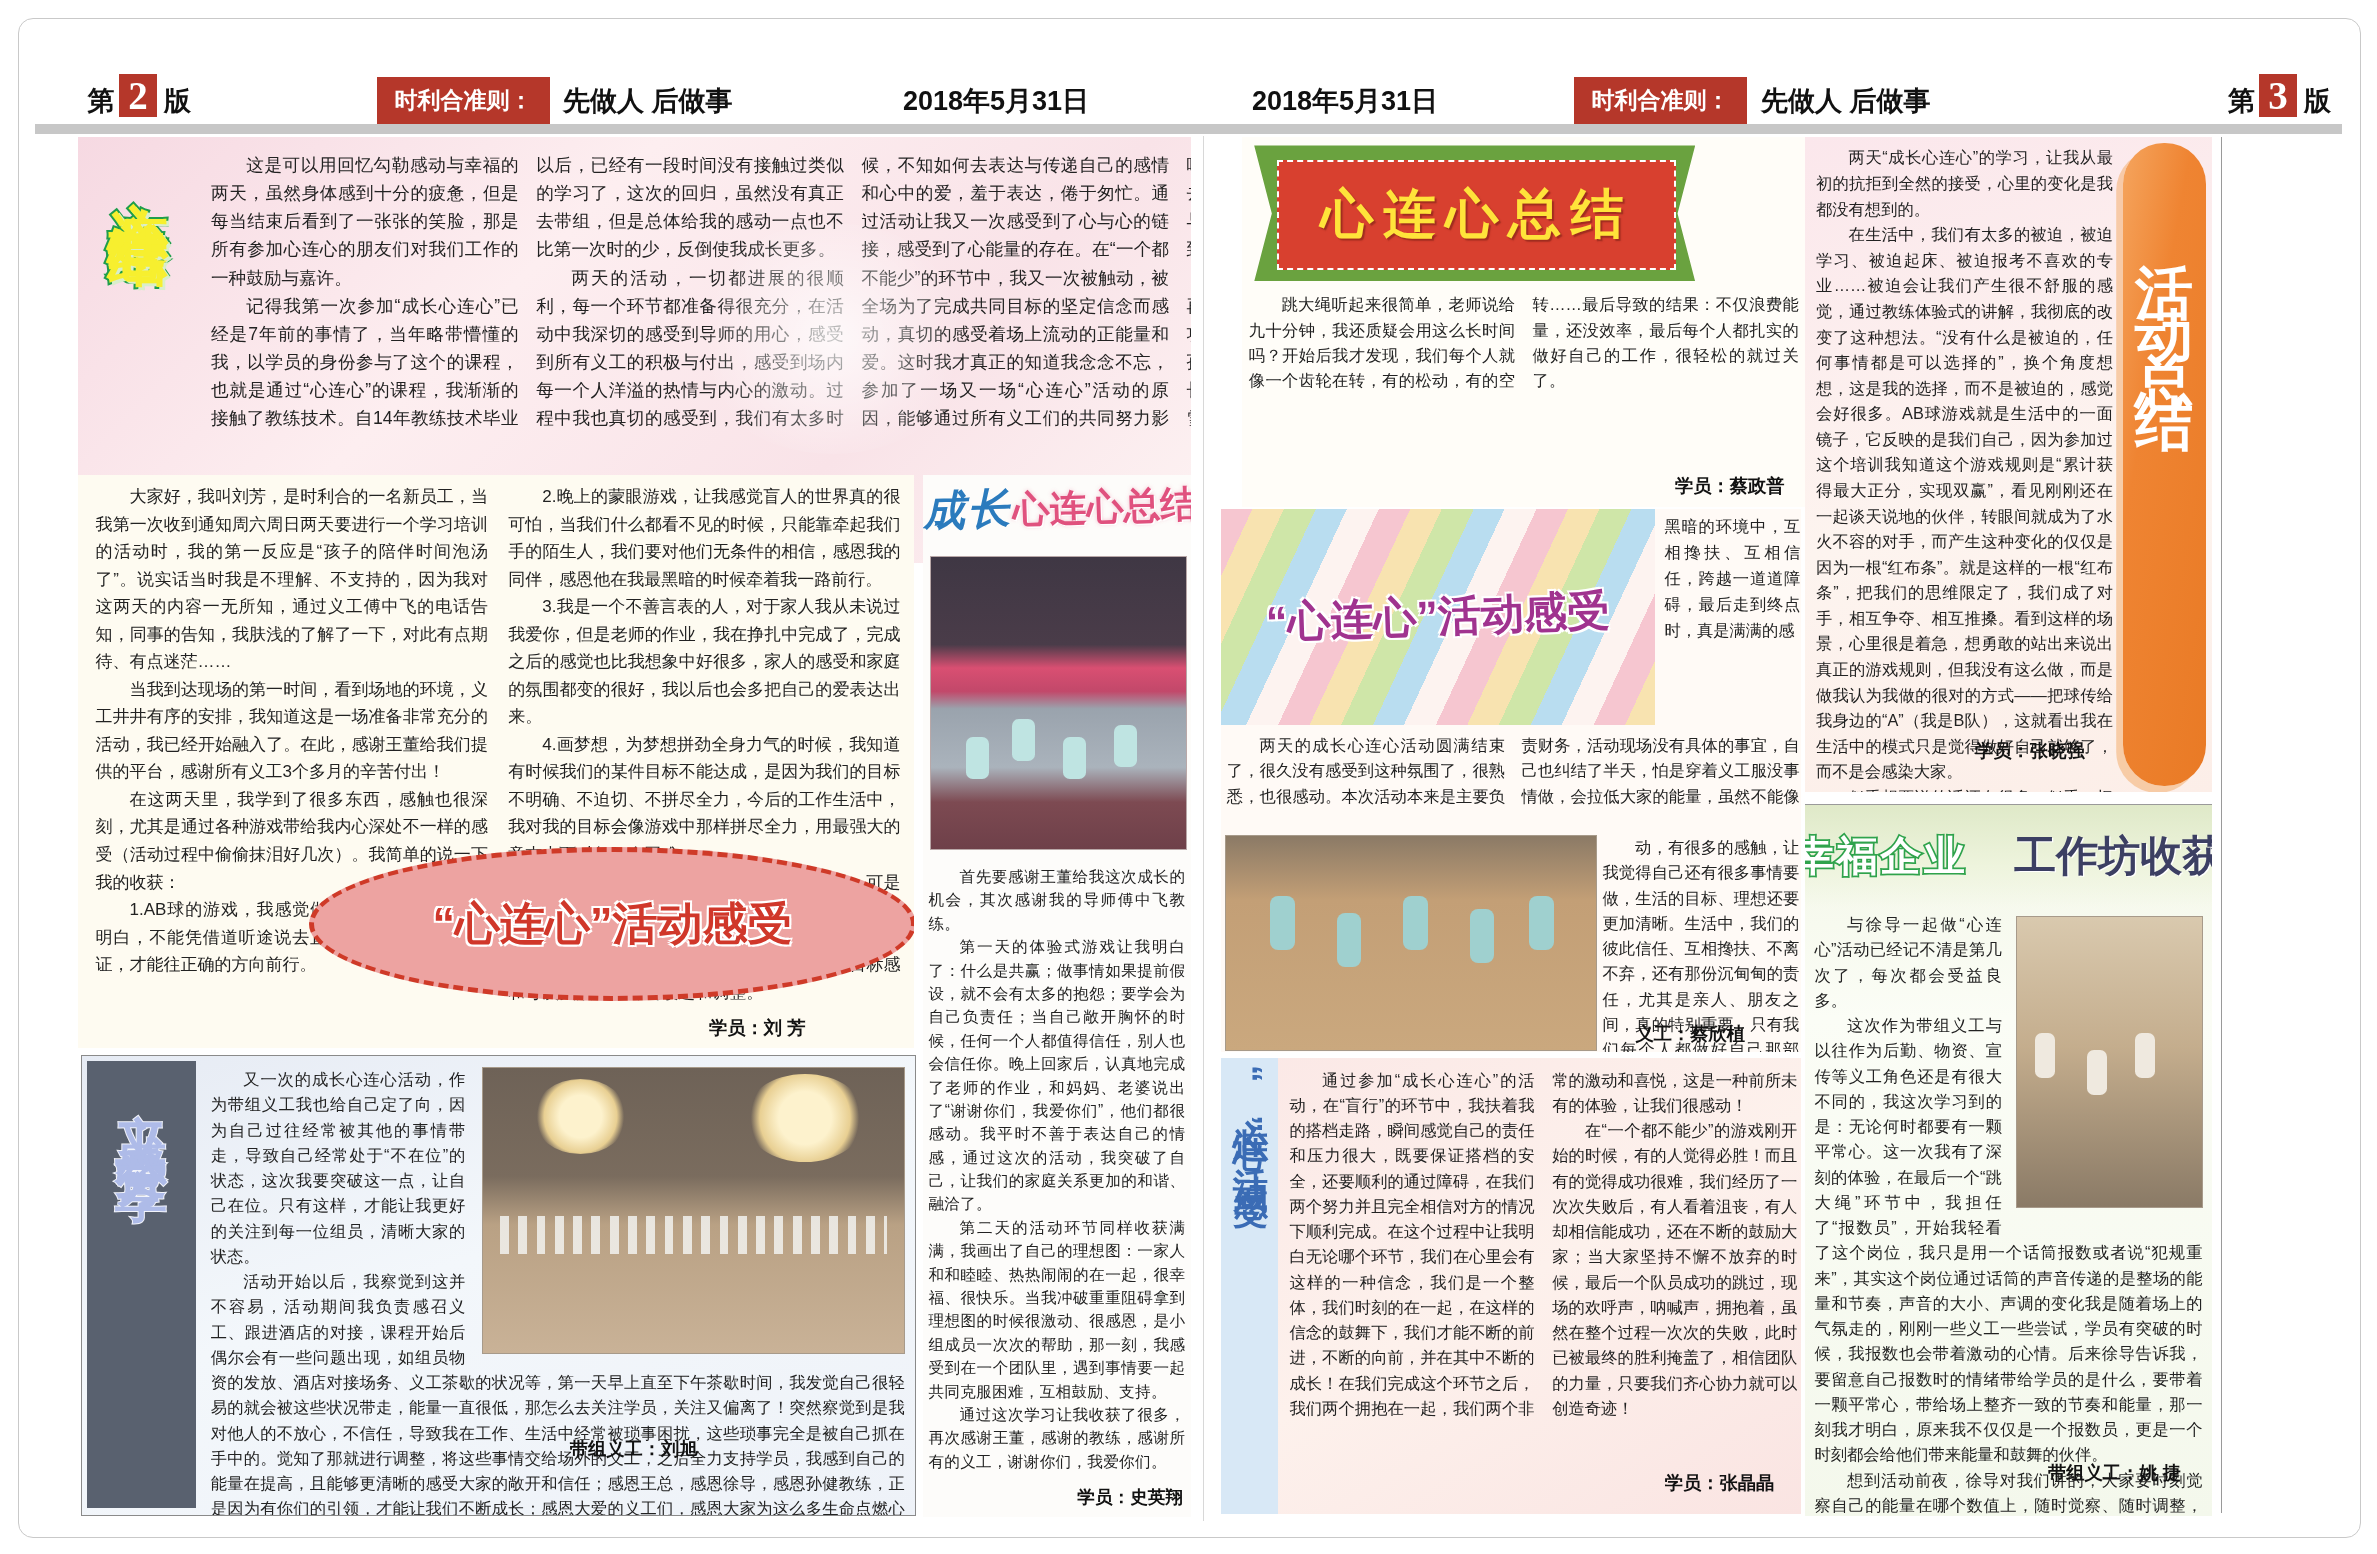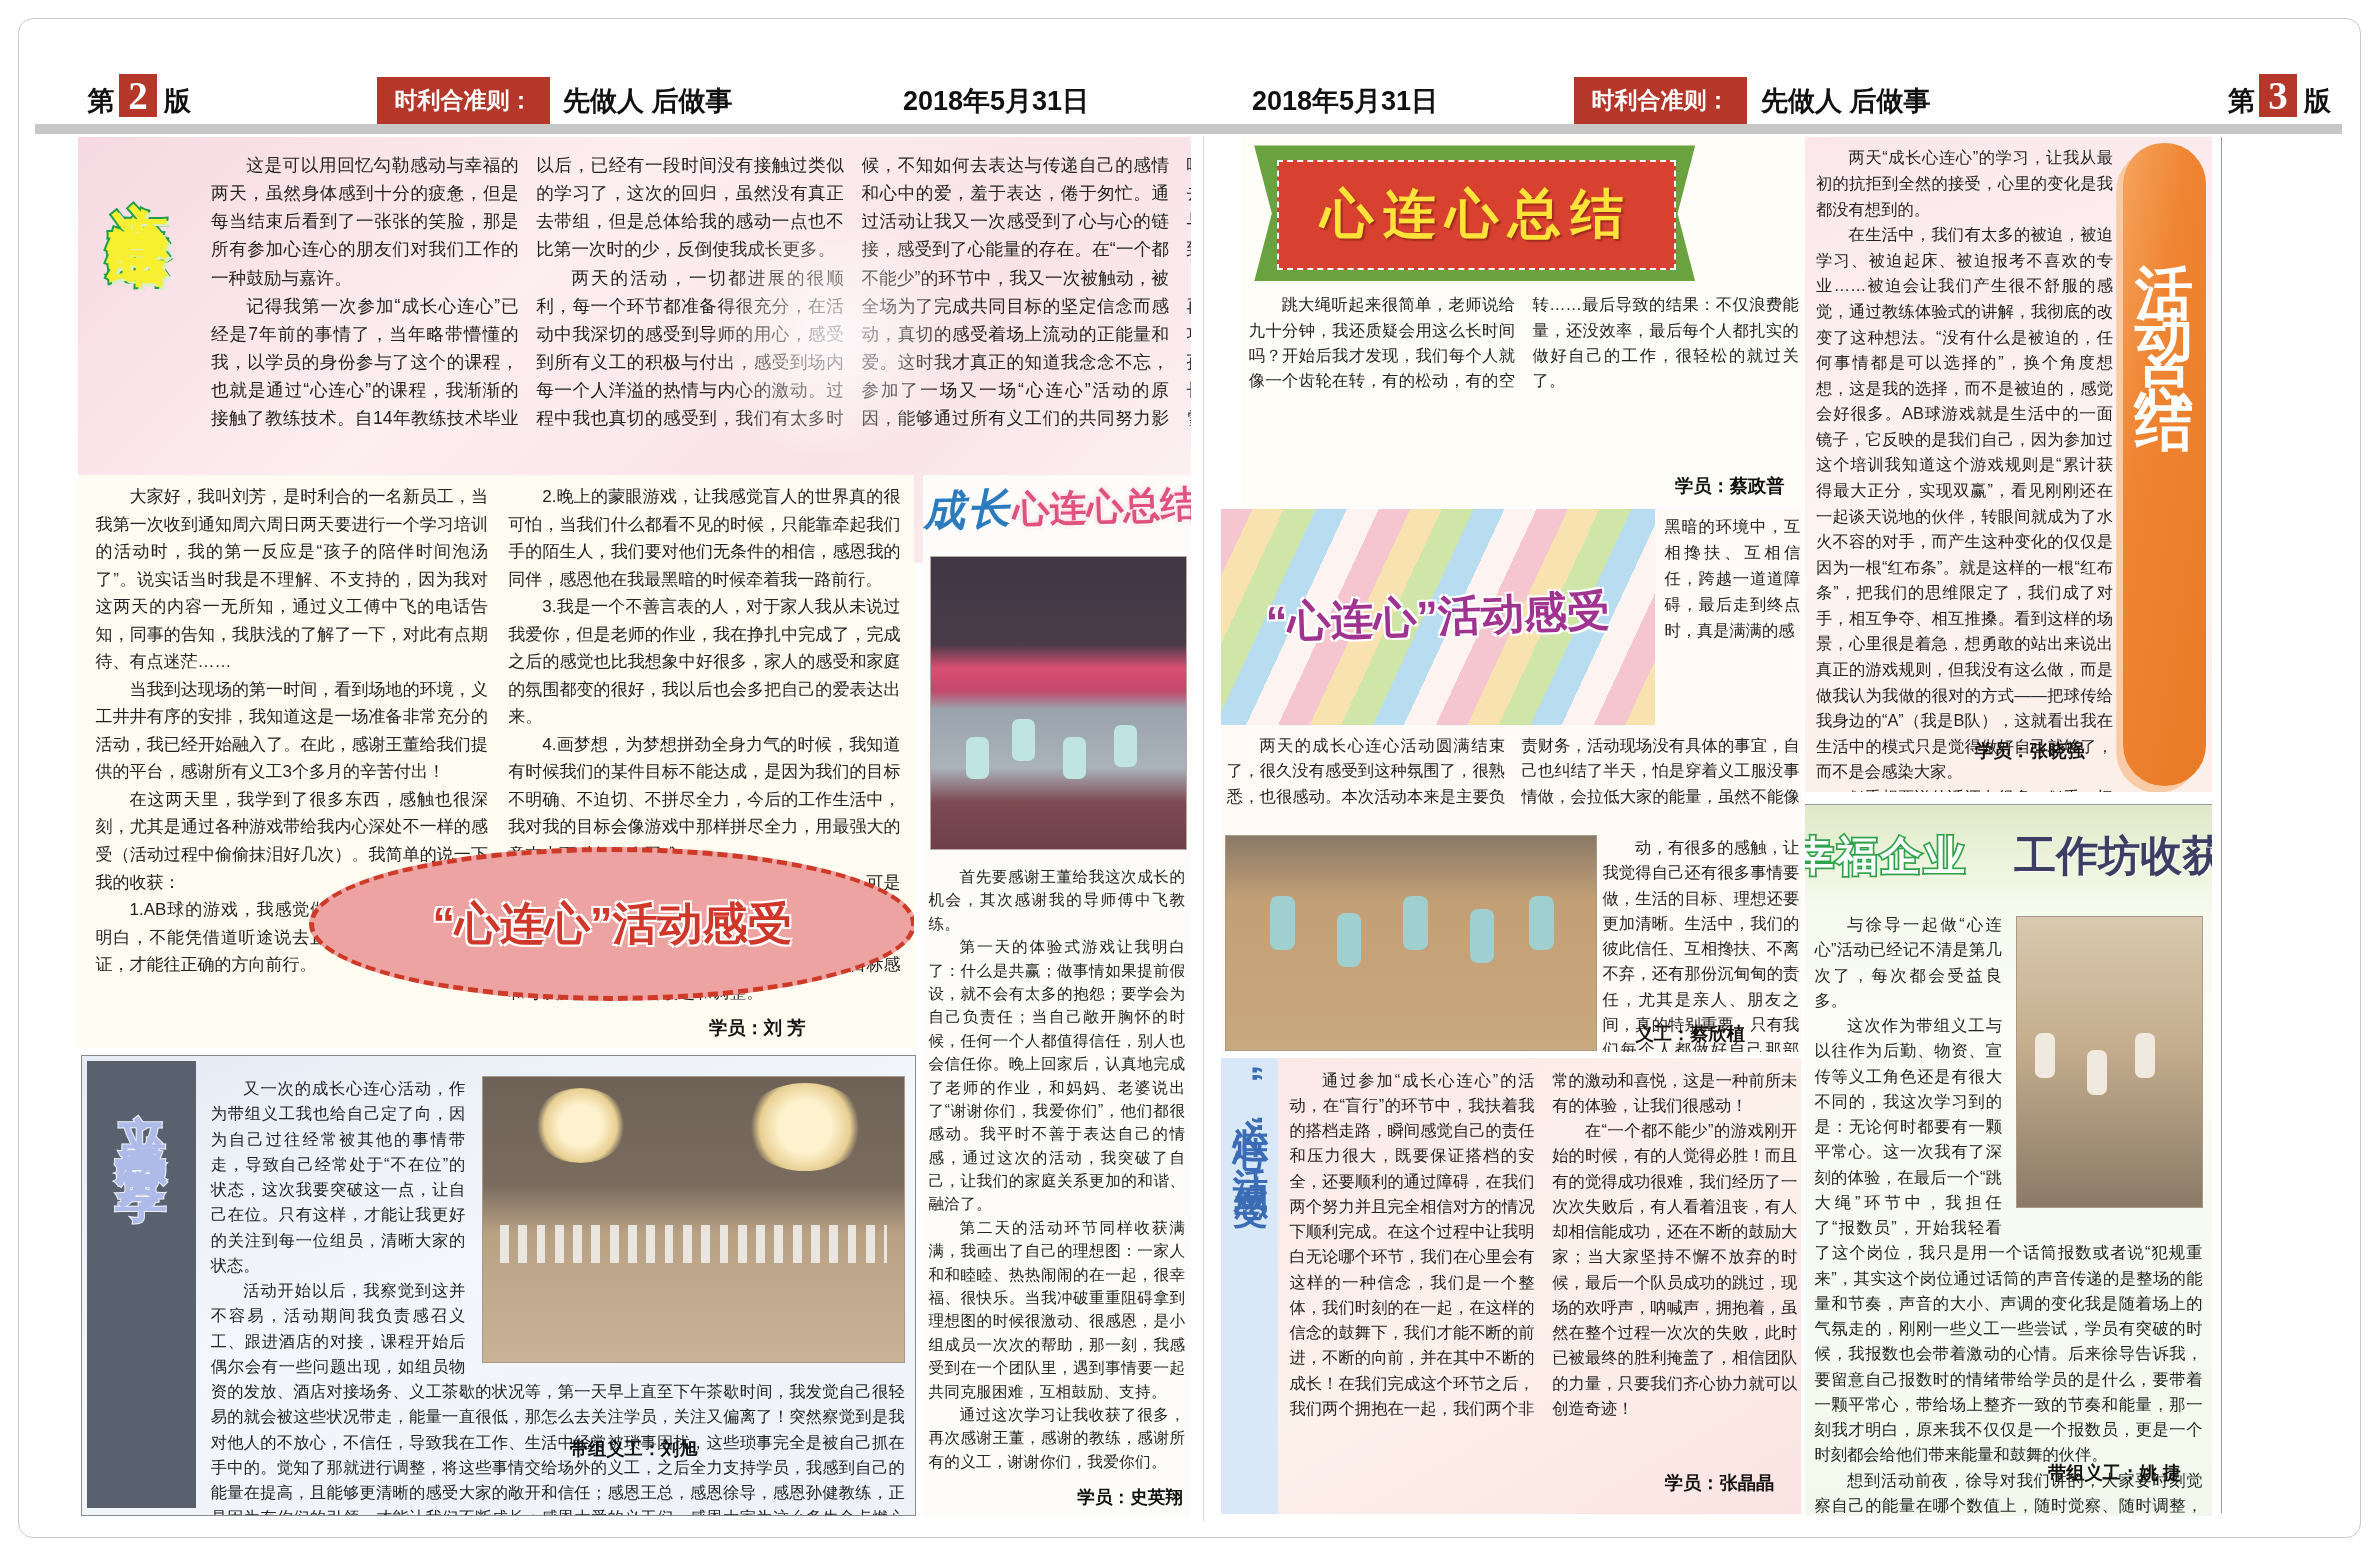--- a/index.html
+++ b/index.html
@@ -60,21 +60,21 @@
         font-size:15.6px;line-height:1.5;letter-spacing:0.3px;}
   .bylineG3{right:8.1px;bottom:8.1px;font-size:17.6px;}
 
   
   .secC{left:2.7px;top:923px;width:833px;height:459px;border:0.7px solid #8a8a8a;
         background:linear-gradient(160deg,#e6ebf4 0%,#f3f7fb 45%,#eef2f8 100%);}
   .sideC{position:absolute;left:5.4px;top:5.4px;width:109px;height:447px;background:#59616f;
         display:flex;align-items:flex-start;justify-content:center;}
   .sideC div{writing-mode:vertical-rl;font-size:52px;font-weight:bold;letter-spacing:11px;color:#aebbe8;
         -webkit-text-stroke:2px #f2f4fb;paint-order:stroke fill;margin-top:9.5px;}
-  .contC{position:absolute;left:129px;top:20px;width:694px;height:407px;font-size:16.3px;line-height:1.55;}
+  .contC{position:absolute;left:129px;top:11px;width:694px;height:407px;font-size:16.3px;line-height:1.55;}
   .bylineC{left:468px;top:380px;font-size:18.3px;padding-left:20px;}
 
   
   .photo{position:relative;border:0.7px solid #b9a8a8;overflow:hidden;}
   .ph-stage{position:absolute;left:6.8px;top:81px;width:255px;height:292px;
         background:linear-gradient(180deg,#3f3744 0%,#4a3c49 30%,#d94f72 38%,#c2486a 46%,#9aa3ad 52%,#aab3bc 72%,#7d4a52 84%,#6e4049 100%);}
   .ph-stage i{position:absolute;bottom:24%;width:23px;height:42px;border-radius:6.8px;background:#bfe4e2;}
   .ph-ball{float:right;width:421px;height:285px;margin:0 0 9.5px 16.3px;
         background:linear-gradient(180deg,#6e6257 0%,#7a6c5e 38%,#b9a184 55%,#c9b297 100%);
         border:0.7px solid #a79a8a;position:relative;}

